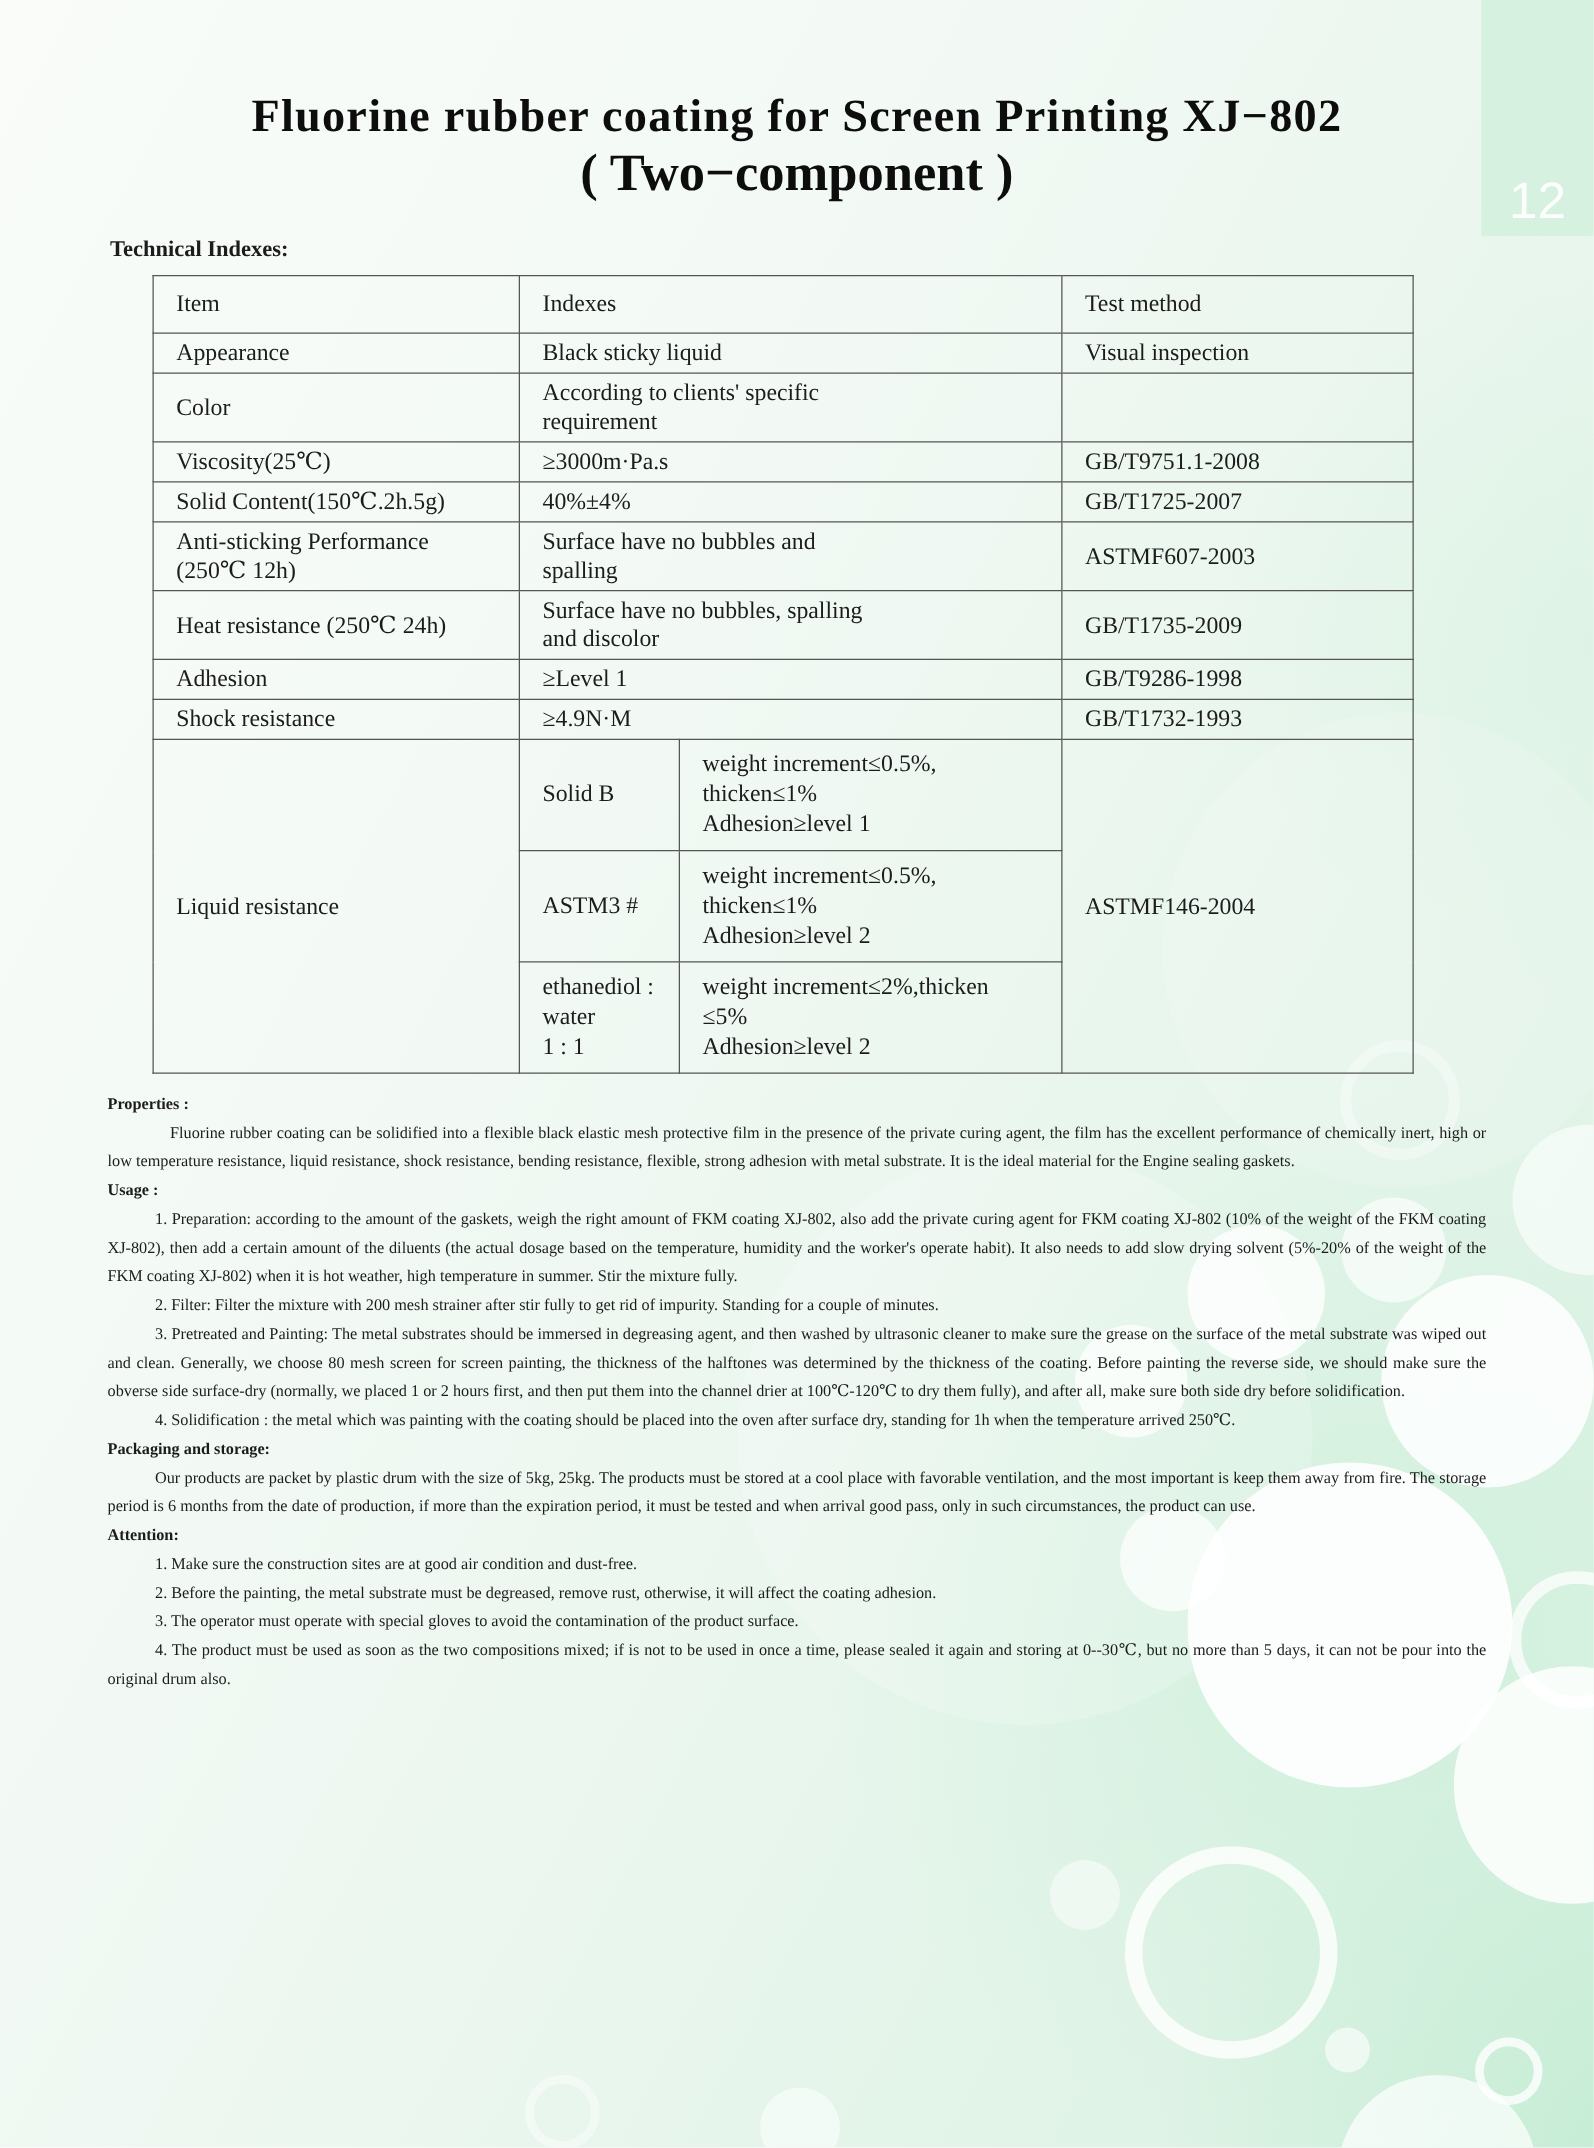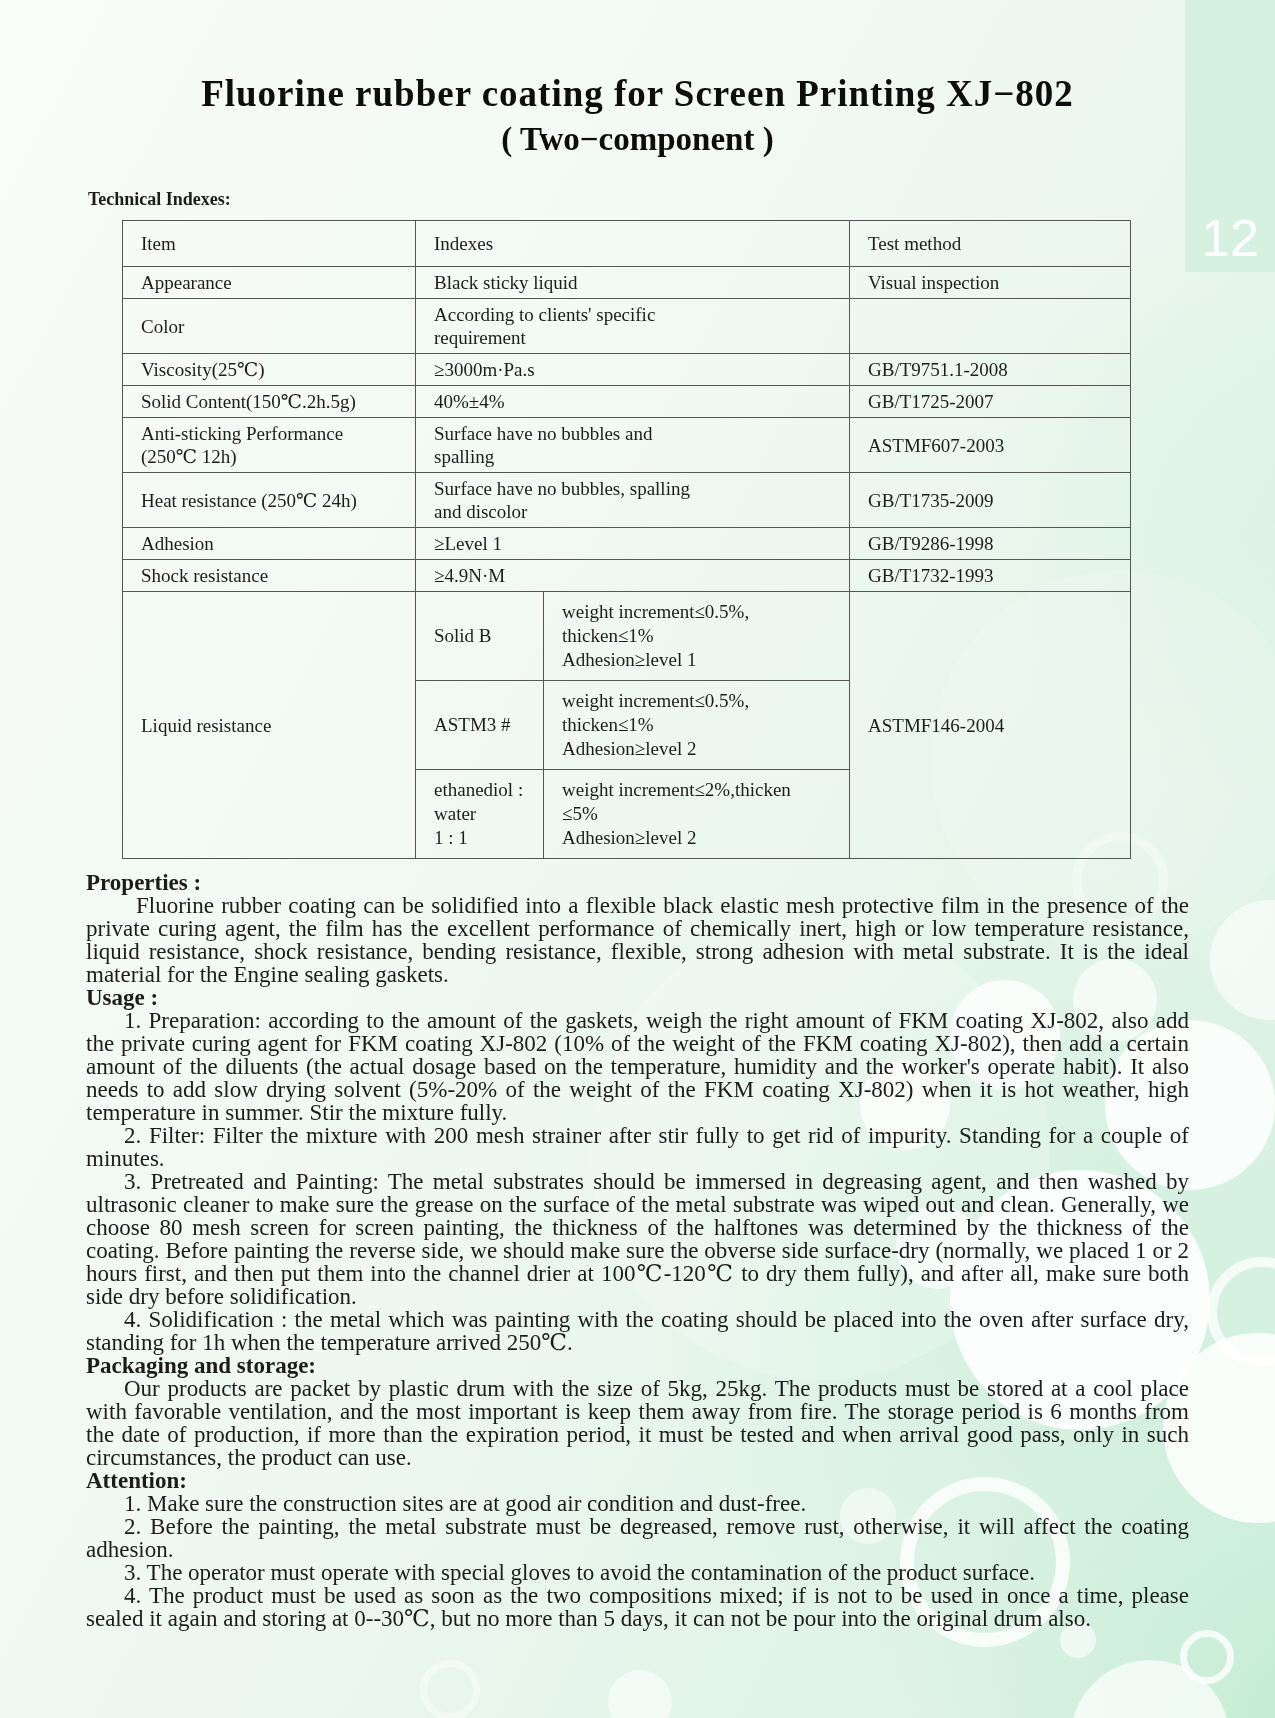--- a/index.html
+++ b/index.html
@@ -13,49 +13,49 @@
   }
   .bg-wash {
     position:absolute; inset:0; z-index:0;
     background:
       radial-gradient(circle 620px at 86% 76%, rgba(198,238,214,0.55), rgba(198,238,214,0) 70%),
       radial-gradient(circle 520px at 102% 100%, rgba(186,234,205,0.6), rgba(186,234,205,0) 72%),
       radial-gradient(circle 420px at 100% 30%, rgba(214,241,224,0.45), rgba(214,241,224,0) 70%);
   }
   .bubble { position:absolute; border-radius:50%; z-index:1; }
   .tab {
-    position:absolute; left:1185px; top:0; width:90px; height:272px; z-index:2;
+    position:absolute; left:1185px; top:0; width:90px; height:189px; z-index:2;
     background:#d7f1e0;
     display:flex; align-items:flex-end; justify-content:center;
     padding-bottom:8px; box-sizing:border-box;
     font-family:"Liberation Sans","DejaVu Sans",sans-serif;
-    font-size:52px; color:rgba(255,255,255,0.95); line-height:1;
+    font-size:41px; color:rgba(255,255,255,0.95); line-height:1;
   }
   .content { position:relative; z-index:3; padding:0 86px; }
   .title { margin:72px 0 0 0; text-align:center; font-weight:bold; color:#0d0d0d; }
   .title .t1 { display:block; font-size:37px; line-height:44px; letter-spacing:1px; }
-  .title .t2 { display:block; font-size:33px; line-height:40px; margin-top:3px; }
+  .title .t2 { display:block; font-size:42px; line-height:40px; margin-top:3px; }
   .tech-heading { font-size:18px; font-weight:bold; margin:30px 0 10px 2px; }
   table.spec-table {
     border-collapse:collapse; table-layout:fixed;
     margin-left:36px; width:1008px;
     font-size:19px;
   }
   table.spec-table td {
     border:1.5px solid #555;
     padding:4px 12px 4px 18px;
     line-height:23px;
     vertical-align:middle;
     white-space:pre-line;
     overflow:hidden;
   }
   table.spec-table td.hcell { padding-top:11px; padding-bottom:11px; }
   table.spec-table td.sub { line-height:24px; padding-top:8px; padding-bottom:8px; }
   .sections { margin-top:12px; }
-  .sections p { margin:0; font-size:23px; line-height:23px; }
+  .sections p { margin:0; font-size:13px; line-height:23px; }
   .sec-head { font-weight:bold; }
   .body { text-align:justify; }
   .indent { text-indent:38px; }
   .indent-lg { text-indent:50px; }
 </style>
 </head>
 <body>
 
 <div class="page">
   <div class="bg-wash"></div>

